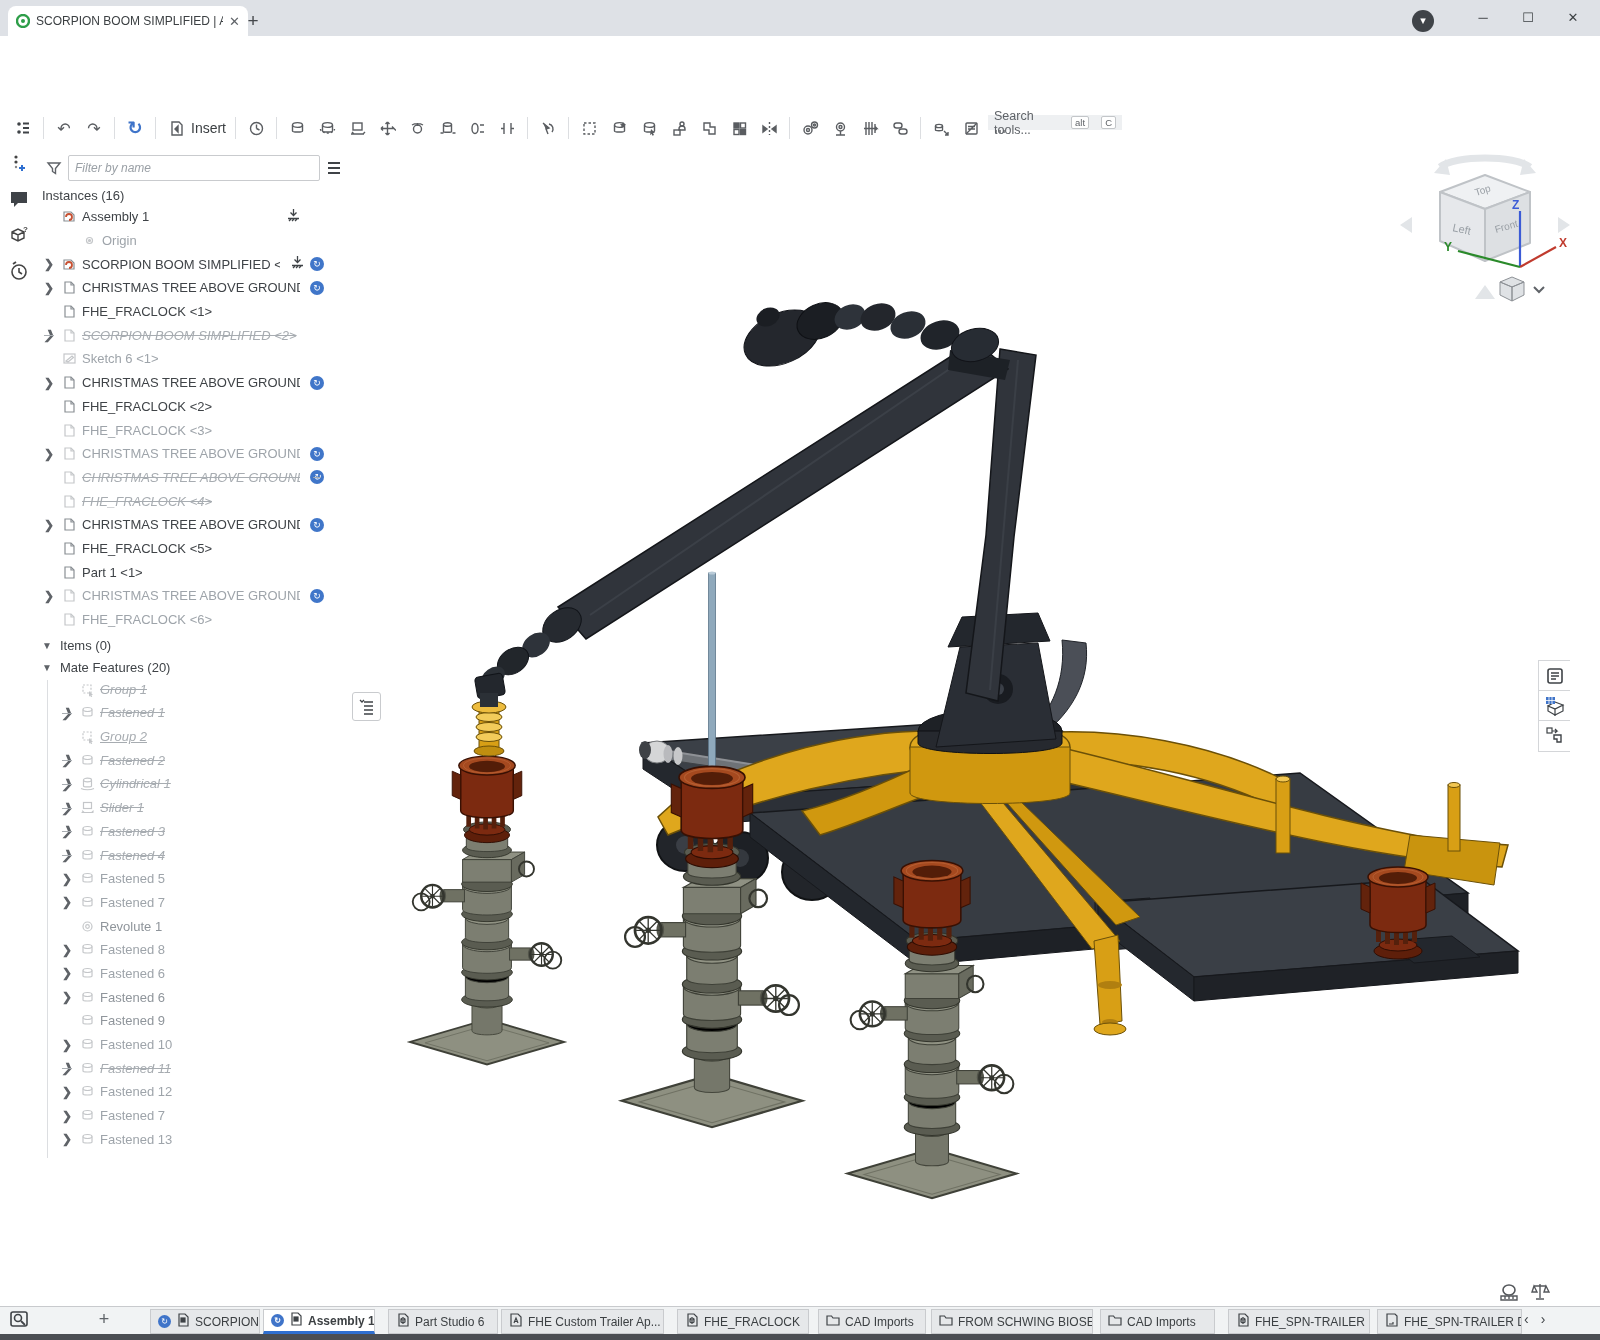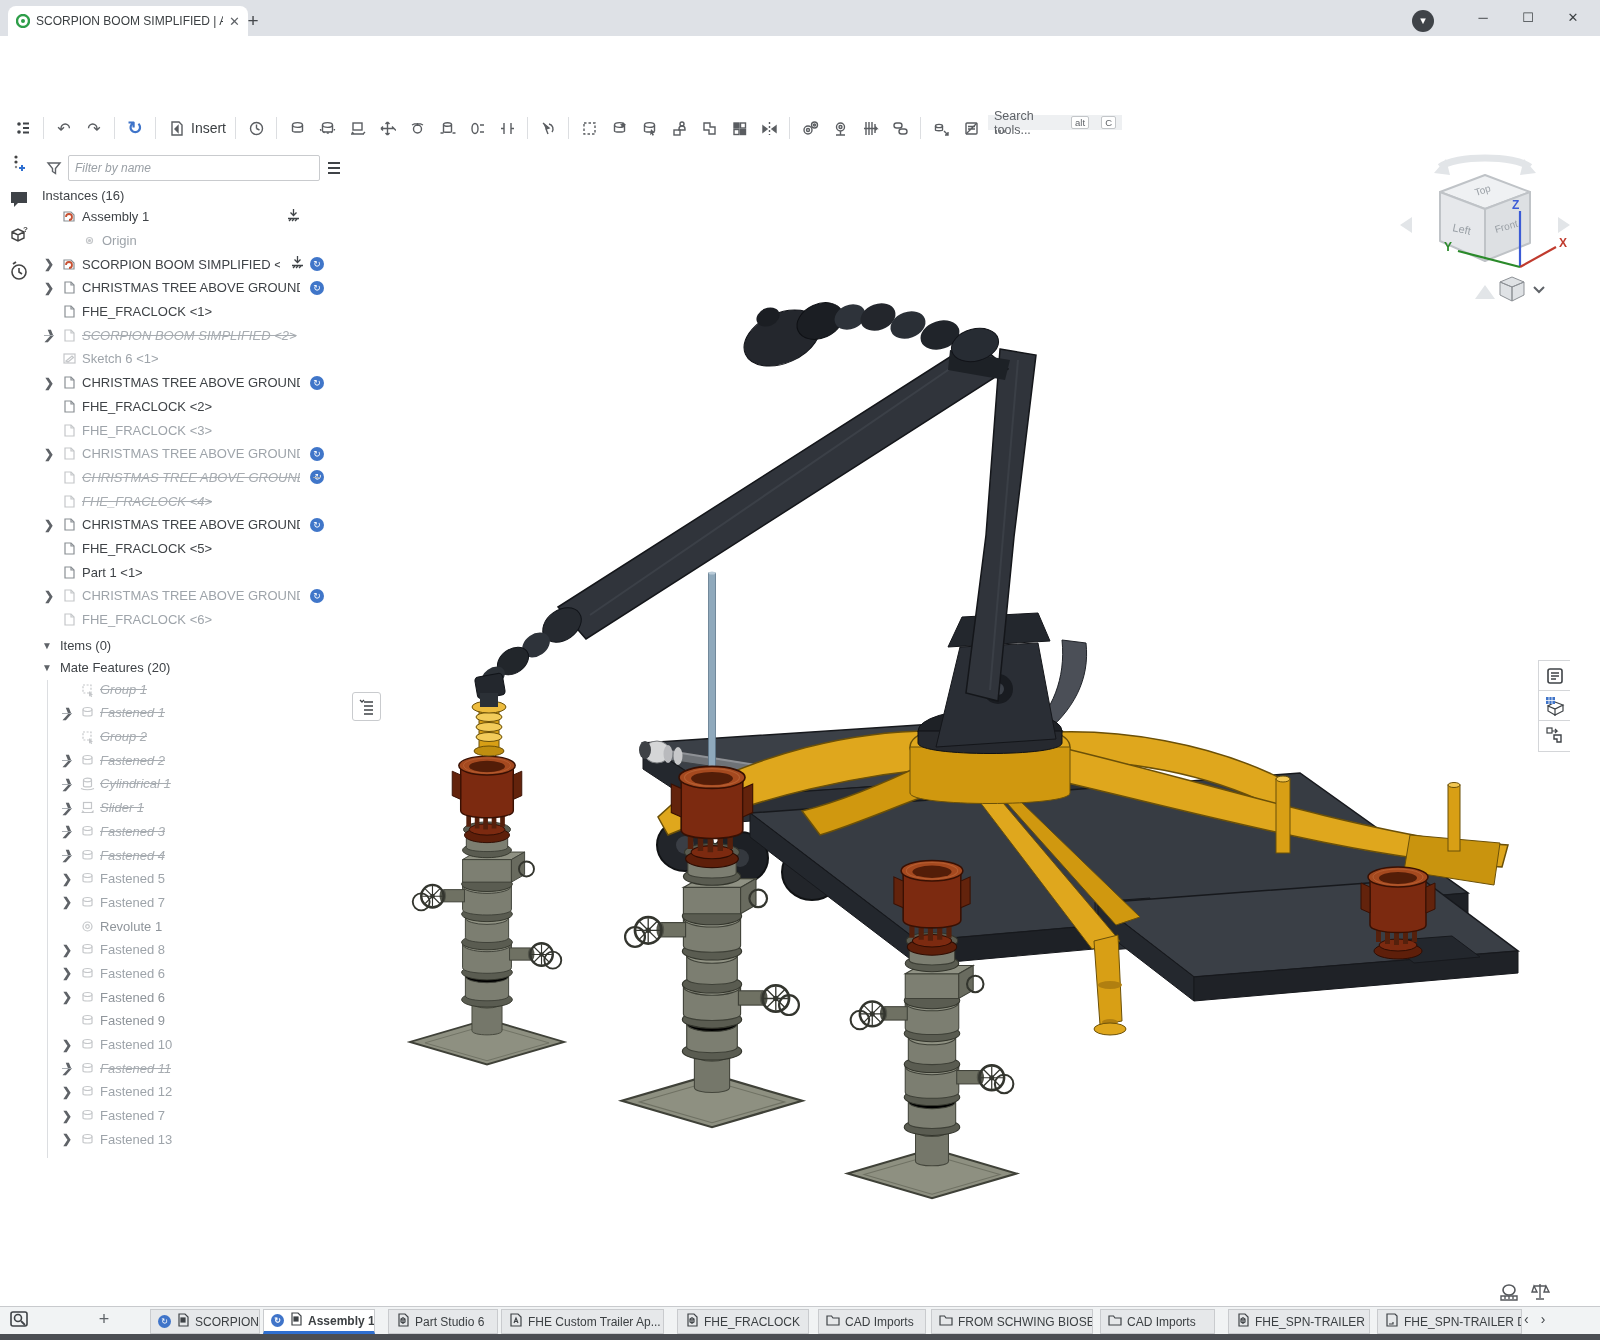--- a/index.html
+++ b/index.html
@@ -620,21 +620,21 @@
           <span class="chev">❯</span>
           <span class="ticon">
             <svg width="15" height="15" viewBox="0 0 15 15" fill="none" stroke="#8a8f94" stroke-width="1.2">
               <ellipse cx="7.5" cy="4.5" rx="4.5" ry="2"></ellipse>
               <path d="M3,4.5 v5.5 c0,1.3 9,1.3 9,0 v-5.5"></path>
             </svg>
           </span>
           <span class="lbl">Fastened 1</span>
           <span class="sp"></span>
         </div>
-        <div class="trow struck" style="padding-left: 22px;">
+        <div class="trow struck" style="padding-left: 22px; text-decoration: underline;">
           <span class="chev"></span>
           <span class="ticon">
             <svg width="15" height="15" viewBox="0 0 15 15" fill="none" stroke="#8a8f94" stroke-width="1.2">
               <rect x="3" y="3" width="8" height="8" stroke-dasharray="2,1.6"></rect>
               <path d="M9,9 l4,4 -1.6,0 .8,1.6 -1.2,.6 -.8,-1.6 -1.2,1.2 z" fill="#8a8f94" stroke="none"></path>
             </svg>
           </span>
           <span class="lbl">Group 2</span>
           <span class="sp"></span>
         </div>

